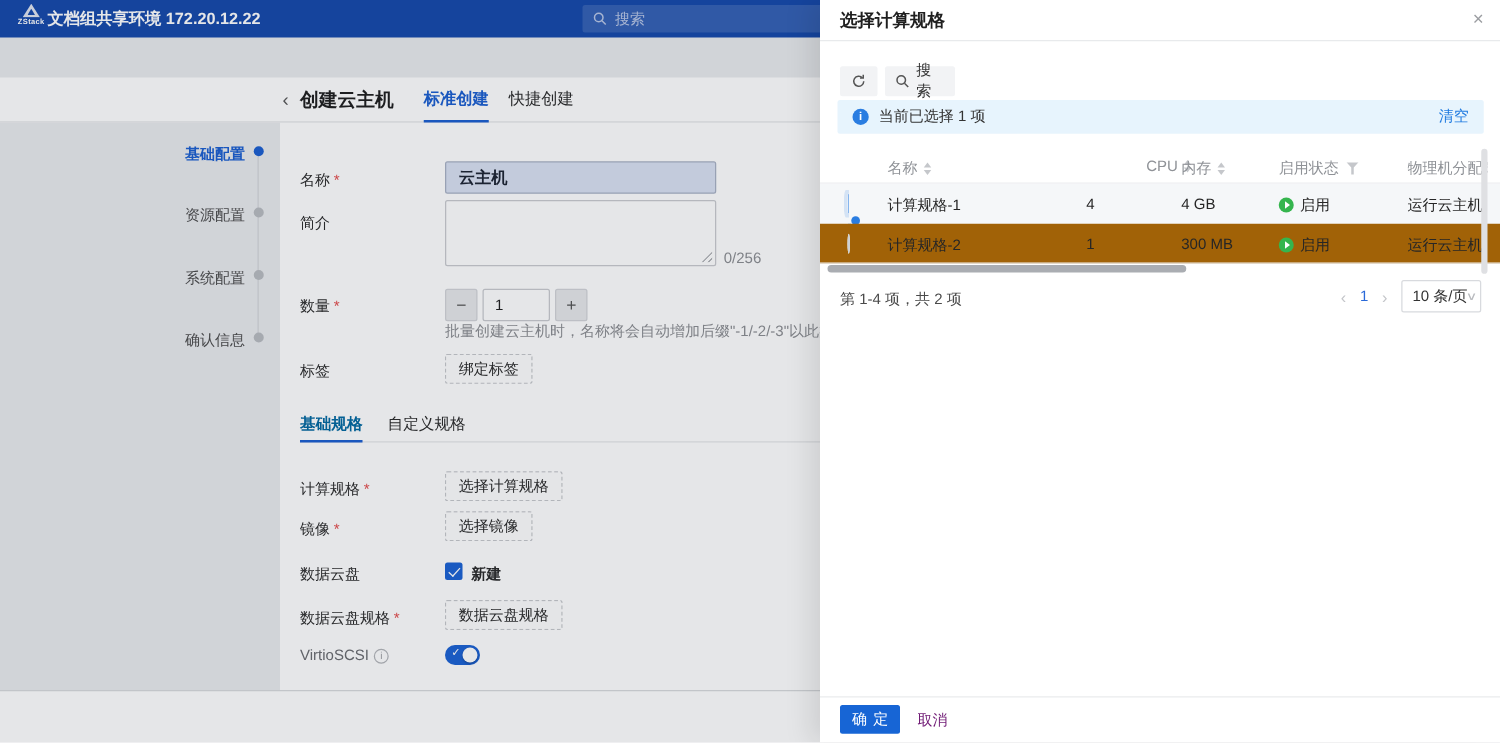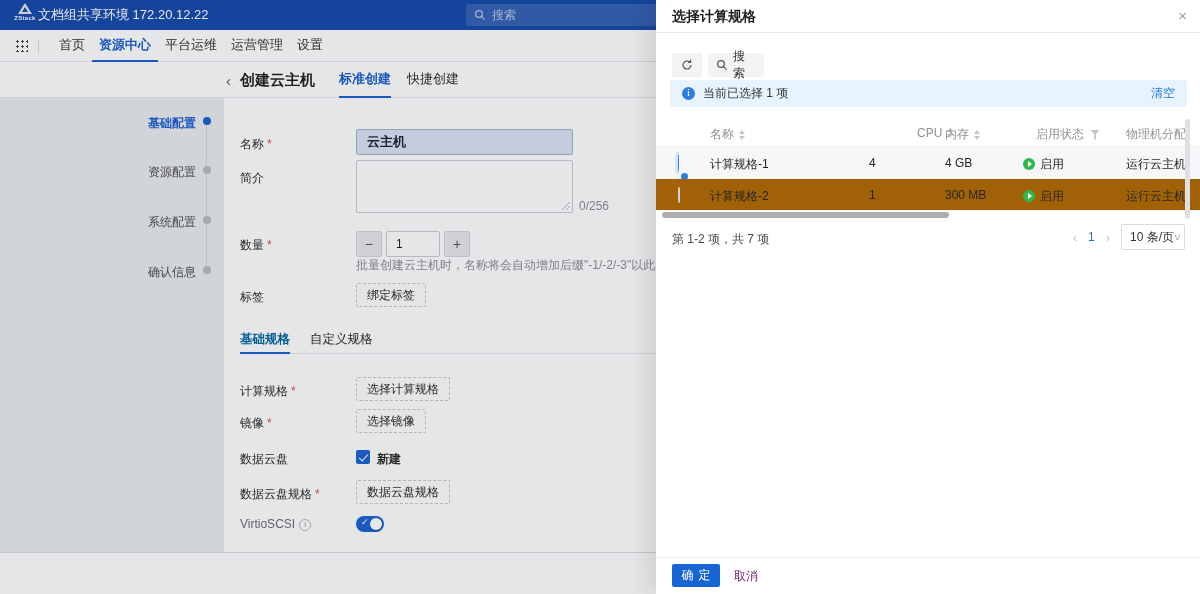--- a/index.html
+++ b/index.html
@@ -6,21 +6,21 @@
   html,body{width:1200px;height:594px;}
   body{font-family:"Liberation Sans","DejaVu Sans",sans-serif;font-size:12px;color:#262626;background:#fff;}
   .stage{position:relative;width:1200px;height:594px;overflow:hidden;background:#e9ebee;}
 
   
   .topbar{position:absolute;left:0;top:0;width:100%;height:30px;background:#164aab;display:flex;align-items:center;z-index:1;}
   .logo{position:absolute;left:12px;top:3px;width:26px;height:24px;display:flex;flex-direction:column;align-items:center;}
   .logo-tri{width:14px;height:11px;background:#dfe4f0;clip-path:polygon(50% 0,100% 100%,0 100%);}
   .logo-tri::after{content:"";display:block;width:6px;height:5px;margin:4px auto 0;background:#164aab;clip-path:polygon(50% 0,100% 100%,0 100%);}
   .logo-text{font-size:6px;color:#ffffff;font-weight:bold;line-height:8px;letter-spacing:.3px;}
-  .env-title{position:absolute;left:38px;top:0;height:30px;display:flex;align-items:center;color:#ffffff;font-size:13px;font-weight:normal;}
+  .env-title{position:absolute;left:38px;top:0;height:30px;display:flex;align-items:center;color:#ffffff;font-size:13px;font-weight:bold;}
   .topsearch{position:absolute;left:466px;top:4px;width:320px;height:22px;background:rgba(255,255,255,0.13);border-radius:2px;display:flex;align-items:center;padding-left:8px;gap:6px;}
   .topsearch .ph{color:#b9c7e6;font-size:12px;}
 
   
   .navbar{position:absolute;left:0;top:30px;width:100%;height:32px;background:#ffffff;border-bottom:1px solid #e3e5e8;display:flex;align-items:center;z-index:1;}
   .appgrid{width:13px;height:13px;margin-left:15px;background-image:radial-gradient(circle,#4d4d4d 1.2px,transparent 1.4px);background-size:5px 5px;background-position:0 0;}
   .nav-divider{width:1px;height:14px;background:#d9dbde;margin:0 13px 0 10px;}
   .nav-item{height:32px;display:flex;align-items:center;padding:0 7px;font-size:13px;color:#333;cursor:pointer;border-bottom:2px solid transparent;}
   .nav-item.active{color:#1b5fd0;font-weight:bold;border-bottom-color:#1b5fd0;}
 
@@ -89,21 +89,21 @@
   .tool-btn.refresh{left:16px;width:30px;}
   .tool-btn.search{left:52px;width:56px;padding:0 8px;}
   .infobar{position:absolute;left:14px;top:80px;right:13px;height:27px;background:#e7f4fd;border-radius:2px;display:flex;align-items:center;padding:0 12px;gap:8px;}
   .info-ico{width:13px;height:13px;border-radius:50%;background:#2a7de1;color:#fff;font-size:9px;font-weight:bold;text-align:center;line-height:13px;flex:0 0 auto;font-style:normal;}
   .infobar .txt{font-size:12px;color:#333;}
   .clear-link{margin-left:auto;font-size:12px;color:#1f7ae0;cursor:pointer;}
 
   
   .thead{position:absolute;left:0;top:119px;width:100%;height:28px;border-bottom:1px solid #ecedef;font-size:12px;color:#8f9297;}
   .th{position:absolute;top:7px;display:flex;align-items:center;white-space:nowrap;cursor:pointer;}
-  .col-name{left:54px;}  .col-cpu{left:213px;margin-left:48px;}  .col-mem{left:289px;}  .col-status{left:367px;margin-left:13px;}
+  .col-name{left:54px;}  .col-cpu{left:213px;margin-left:48px;}  .col-mem{left:289px;}  .col-status{left:367px;}
   .col-strat{left:470px;width:64px;overflow:hidden;}
   .sorter{display:inline-flex;flex-direction:column;gap:2px;margin-left:5px;}
   .car-up{width:0;height:0;border-left:3.5px solid transparent;border-right:3.5px solid transparent;border-bottom:4px solid #c5c7cb;}
   .car-dn{width:0;height:0;border-left:3.5px solid transparent;border-right:3.5px solid transparent;border-top:4px solid #c5c7cb;}
   .funnel{width:10px;height:10px;margin-left:6px;background:#c5c7cb;clip-path:polygon(0 0,100% 0,60% 45%,60% 100%,40% 100%,40% 45%);}
   .trow{position:absolute;left:0;width:100%;height:32px;font-size:12px;color:#262626;cursor:pointer;}
   .trow.r1{top:147px;background:#f5f7f9;}
   .trow.r2{top:179px;background:#a16207;border-bottom:1px solid #f1f2f4;}
   .td{position:absolute;top:9px;white-space:nowrap;}
   .td.radio-c{top:9px;left:22px;}
@@ -142,29 +142,20 @@
     <div class="env-title">文档组共享环境 172.20.12.22</div>
     <div class="topsearch">
       <svg class="mag" viewBox="0 0 12 12">
           <circle cx="5" cy="5" r="3.4" fill="none" stroke="#b9c7e6" stroke-width="1.2"></circle>
           <line x1="7.6" y1="7.6" x2="10.6" y2="10.6" stroke="#b9c7e6" stroke-width="1.2"></line>
         </svg>
       <span class="ph">搜索</span>
     </div>
   </div>
 
-  <div class="navbar">
-    <div class="appgrid"></div>
-    <div class="nav-divider"></div>
-    <div class="nav-item">首页</div>
-    <div class="nav-item active">资源中心</div>
-    <div class="nav-item">平台运维</div>
-    <div class="nav-item">运营管理</div>
-    <div class="nav-item">设置</div>
-  </div>
 
   <div class="titlebar">
     <span class="back">‹</span>
     <span class="pg-title">创建云主机</span>
     <span class="pg-tab t1 active">标准创建</span>
     <span class="pg-tab t2">快捷创建</span>
   </div>
 
   <div class="content-bg"></div>
   <div class="card"></div>
@@ -290,21 +281,21 @@
       <span class="td" style="left:54px;">计算规格-2</span>
       <span class="td" style="left:213px;">1</span>
       <span class="td" style="left:289px;">300 MB</span>
       <span class="td" style="left:367px;"><span class="st-ico"></span><span>启用</span></span>
       <span class="td" style="left:470px;width:64px;overflow:hidden;">运行云主机</span>
     </div>
 
     <div class="vscroll"></div>
     <div class="hscroll"></div>
 
-    <div class="pg-summary">第 1-2 项，共 7 项</div>
+    <div class="pg-summary">第 1-4 项，共 2 项</div>
     <div class="pager">
       <span class="pg-arrow">‹</span>
       <span class="pg-num">1</span>
       <span class="pg-arrow">›</span>
       <span class="size-sel">
         <span>10 条/页</span>
         <span class="caret">∨</span>
       </span>
     </div>
 

